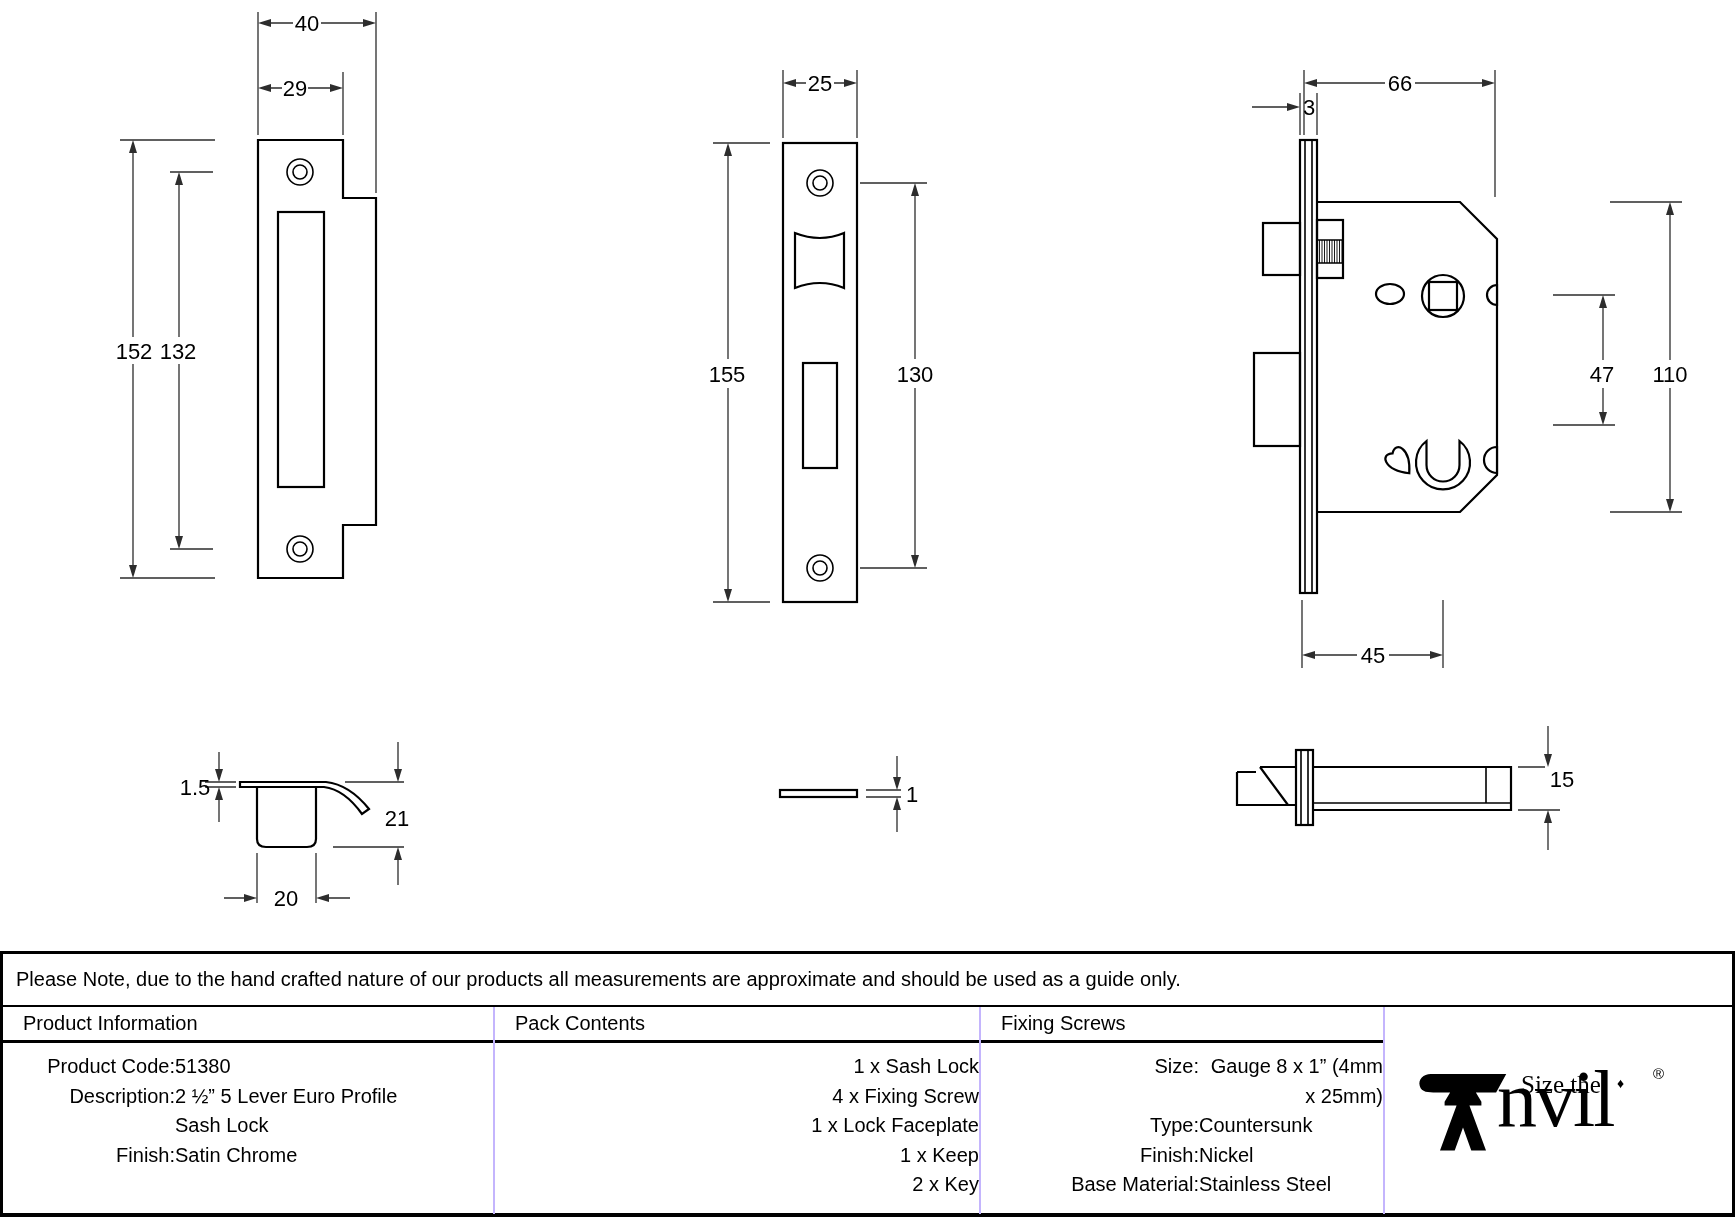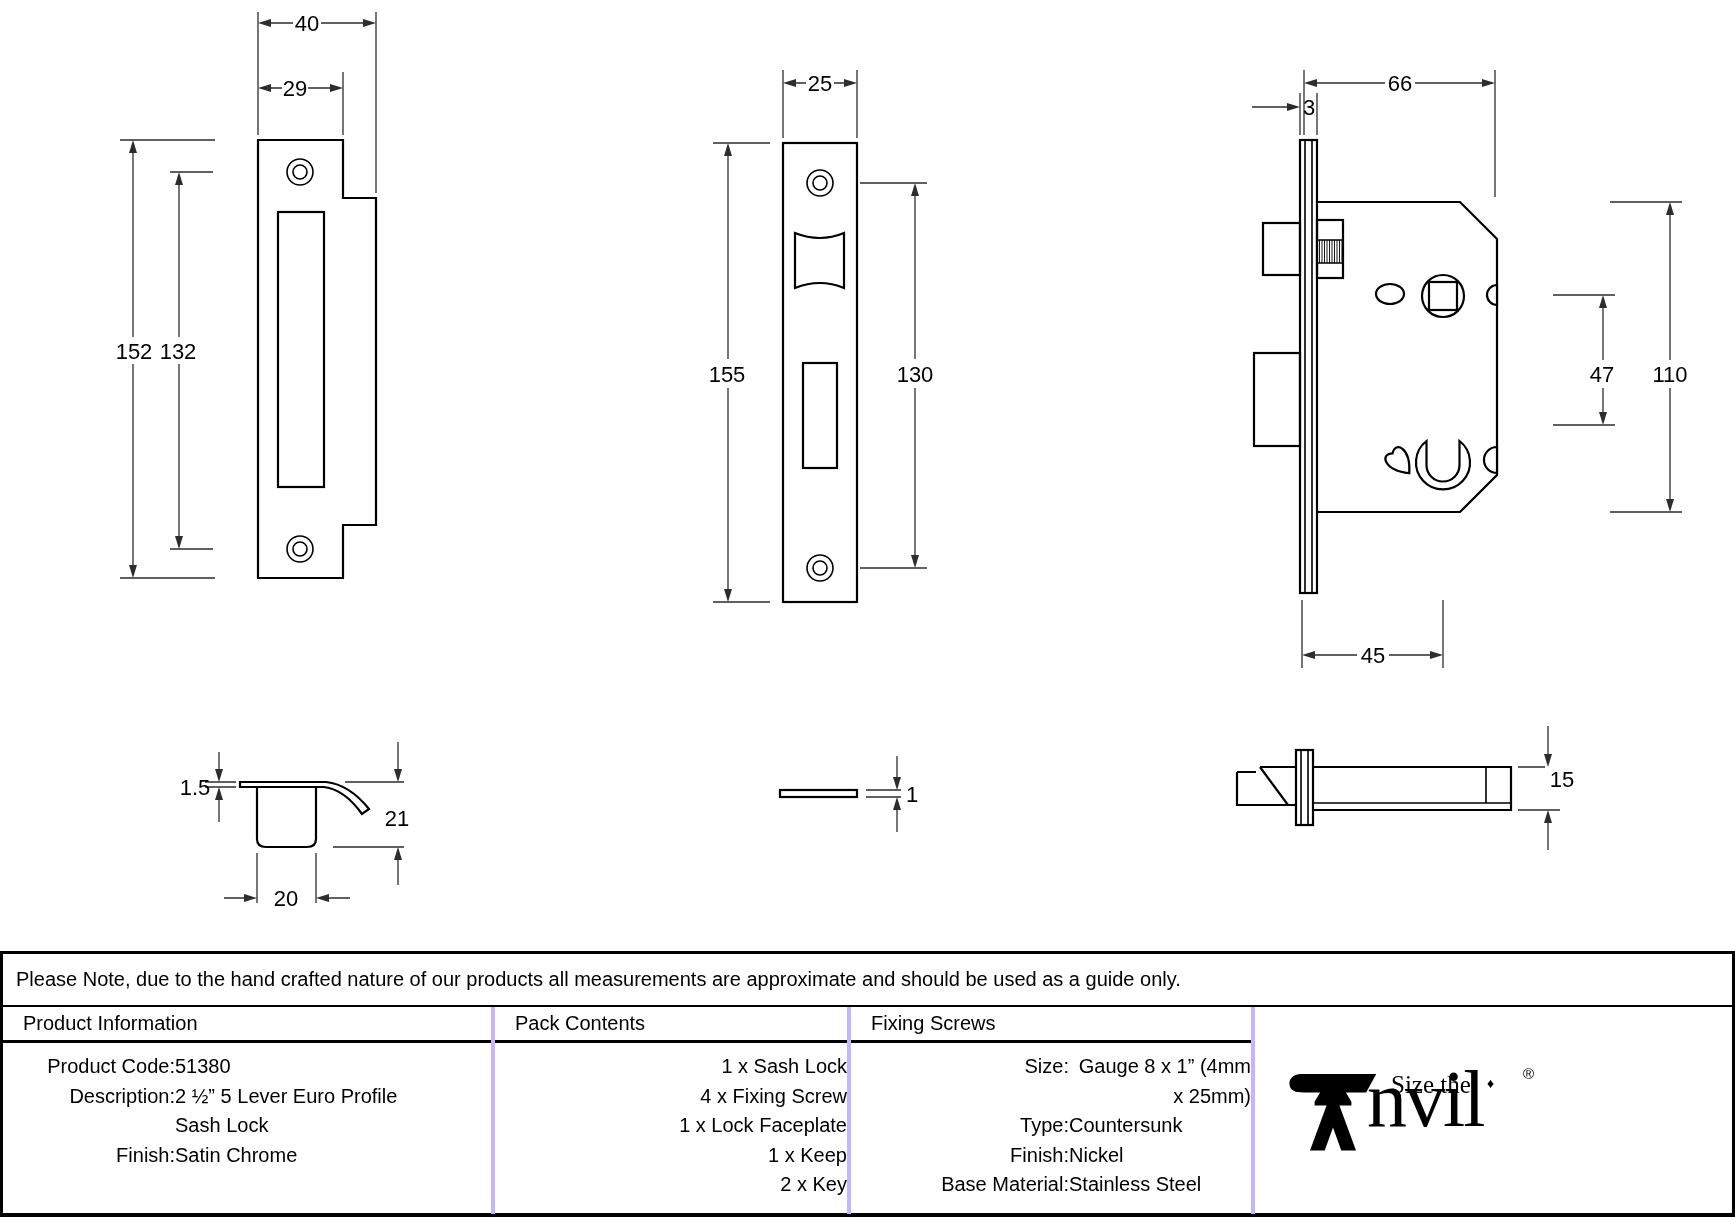--- a/index.html
+++ b/index.html
@@ -8,23 +8,23 @@
   .outline{fill:none;stroke:#000;stroke-width:2.2px;stroke-linejoin:miter;}
   .inner{fill:none;stroke:#000;stroke-width:1.6px;}
   .dim,.ext{fill:none;stroke:#2d2d2d;stroke-width:1.3px;}
   .arr{fill:#2d2d2d;stroke:none;}
   .hatch{fill:none;stroke:#000;stroke-width:0.9px;}
 
   .spec-table{position:absolute;left:0;top:951px;width:1735px;height:266px;box-sizing:border-box;
     border:3px solid #000;border-bottom-width:4px;font-size:20px;background:#fff;}
   .note-row{height:53px;box-sizing:border-box;border-bottom:2px solid #000;display:flex;align-items:center;padding-left:13px;}
   .table-body{display:flex;height:207px;}
-  .col{box-sizing:border-box;border-right:4px solid #c4b5fd;}
+  .col{box-sizing:border-box;border-right:2px solid #c4b5fd;}
   .col1{width:492px;}
-  .col2{width:356px;}
+  .col2{width:486px;}
   .col3{width:404px;}
   .col4{flex:1;border-right:none;position:relative;overflow:hidden;}
   .col-header{height:36px;box-sizing:border-box;border-bottom:3px solid #000;line-height:32px;padding-left:20px;}
   .col-content{padding-top:9px;text-align:right;}
   .kv{display:flex;line-height:29.5px;}
   .col1 .kv{padding-left:22px;}
   .col1 .lab{width:150px;flex:none;}
   .col3 .kv{padding-left:20px;}
   .col3 .lab{width:151px;flex:none;margin-left:47px;}
   .item{padding-left:17px;line-height:29.5px;}

